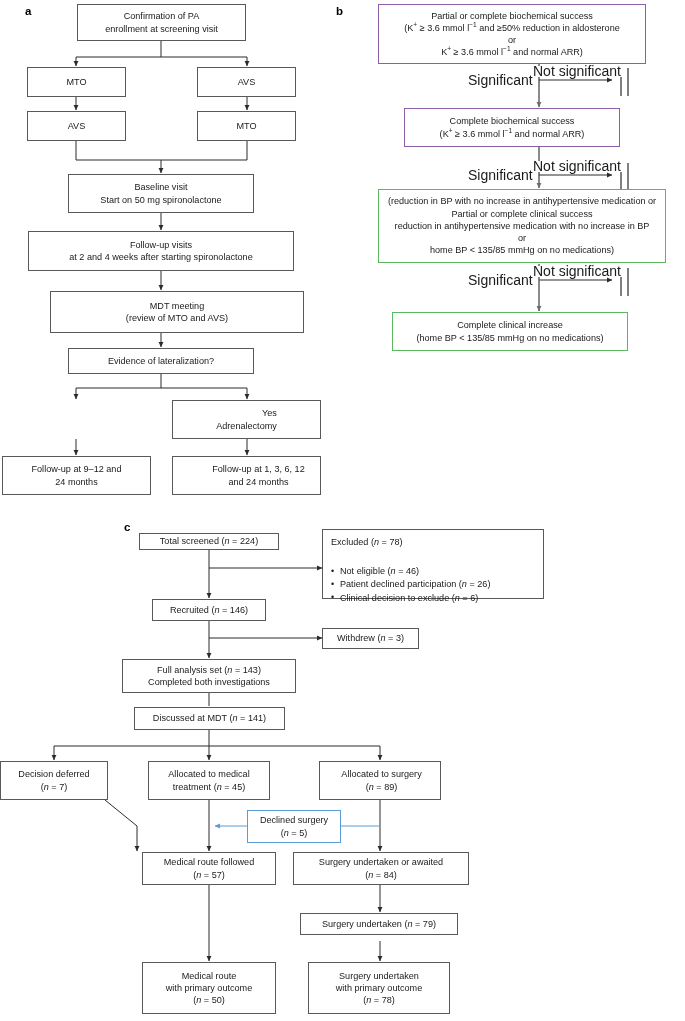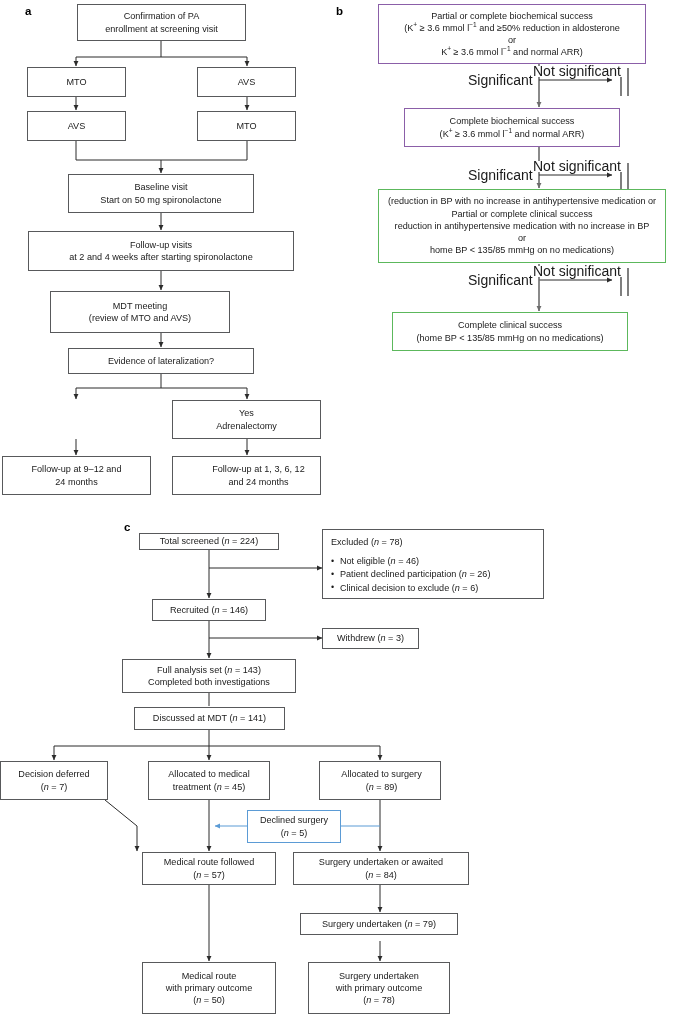--- a/index.html
+++ b/index.html
@@ -55,21 +55,21 @@
     position:relative;
     padding-left:9px;
     white-space:nowrap;
     line-height:13.2px;
   }
   .bullets li:before{
     content:"\2022";
     position:absolute;left:0;top:-0.5px;
     font-size:9px;
   }
-  .excl-head{display:block;line-height:13.2px;margin-bottom:6px;white-space:nowrap;}
+  .excl-head{display:block;line-height:13.2px;margin-bottom:16px;white-space:nowrap;}
   .edge-label{
     position:absolute;
     font-size:14px;
     line-height:11px;
     color:#1a1a1a;
     white-space:nowrap;
     background:#fff;
     padding:0 2px;
   }
   sup{font-size:6.6px;vertical-align:super;line-height:0;}
@@ -180,32 +180,32 @@
     </span>
   </div>
 
   <div class="nbox" style="left:28px;top:231px;width:266px;height:40px;">
     <span>
       <span class="ln">Follow-up visits</span>
       <span class="ln">at 2 and 4 weeks after starting spironolactone</span>
     </span>
   </div>
 
-  <div class="nbox" style="left:50px;top:291px;width:180px;height:42px;">
+  <div class="nbox" style="left:50px;top:291px;width:254px;height:42px;">
     <span>
       <span class="ln">MDT meeting</span>
       <span class="ln">(review of MTO and AVS)</span>
     </span>
   </div>
 
   <div class="nbox" style="left:68px;top:348px;width:186px;height:26px;">
     <span class="ln">Evidence of lateralization?</span>
   </div>
 
-  <div class="nbox" style="left:172px;top:400px;width:149px;height:39px;">
+  <div class="nbox" style="left:172px;top:400px;width:149px;height:39px;text-align:right;">
     <span>
       <span class="ln">Yes</span>
       <span class="ln">Adrenalectomy</span>
     </span>
   </div>
 
   <div class="nbox" style="left:2px;top:456px;width:149px;height:39px;">
     <span>
       <span class="ln">Follow-up at 9–12 and</span>
       <span class="ln">24 months</span>
@@ -250,21 +250,21 @@
       <span class="ln">or</span>
       <span class="ln">home BP &lt; 135/85 mmHg on no medications)</span>
     </span>
   </div>
 
   <div class="edge-label" style="left:466px;top:275px;">Significant</div>
   <div class="edge-label" style="left:531px;top:266px;">Not significant</div>
 
   <div class="nbox green" style="left:392px;top:312px;width:236px;height:39px;">
     <span>
-      <span class="ln">Complete clinical success</span>
+      <span class="ln">Complete clinical increase</span>
       <span class="ln">(home BP &lt; 135/85 mmHg on no medications)</span>
     </span>
   </div>
 
   <div class="panel-letter" style="left:124px;top:521px;">c</div>
 
   <div class="nbox" style="left:139px;top:533px;width:140px;height:17px;">
     <span class="ln"><span>Total screened (</span><i>n</i><span> = 224)</span></span>
   </div>
 

